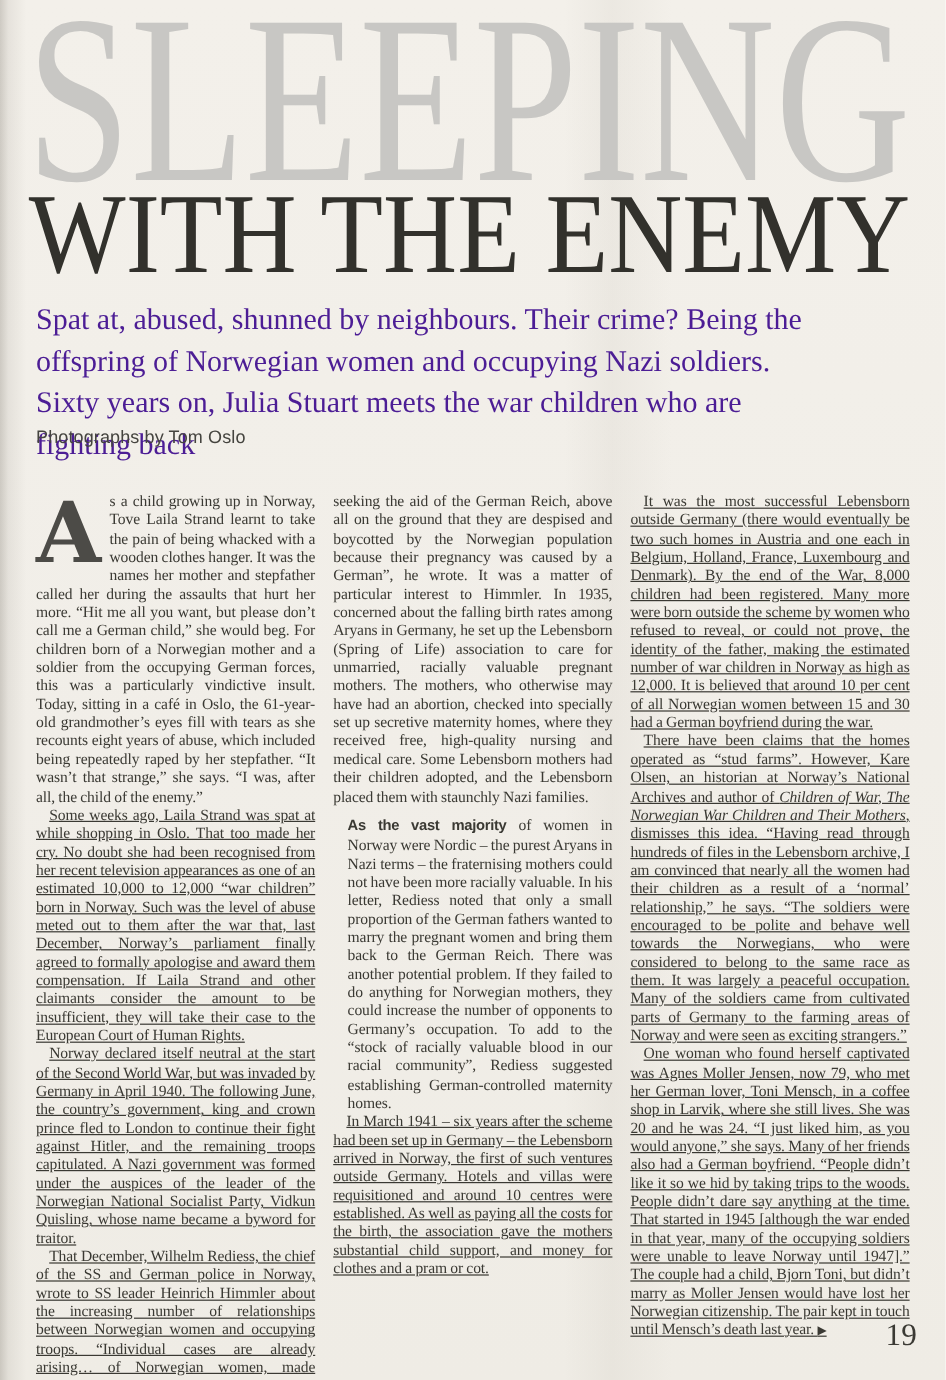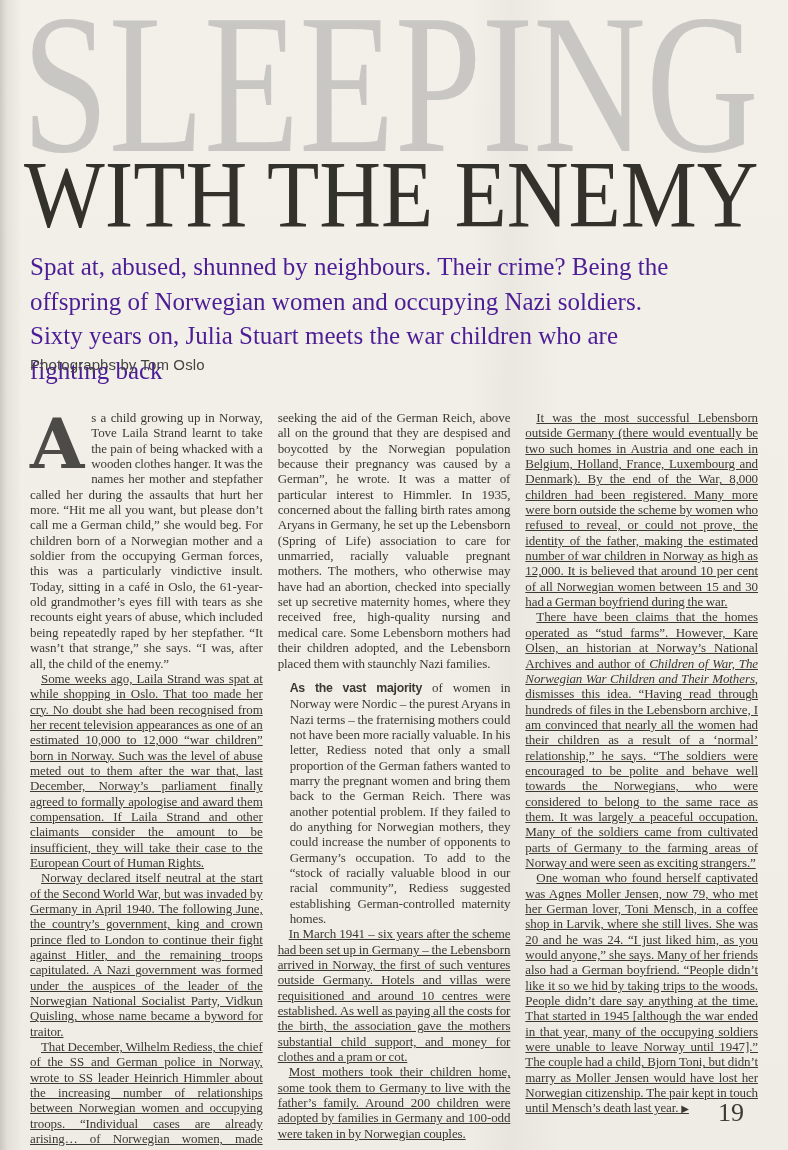--- a/index.html
+++ b/index.html
@@ -49,21 +49,21 @@
     color:#4c4b47;
   }
   .run-normal{}
   .run-italic{font-style:italic;}
   .run-bold-lead{
     font-family:"Liberation Sans",sans-serif;font-weight:bold;
     font-size:12.3px;letter-spacing:-.25px;
   }
   .run-marker{font-size:10px;color:#3a3933;letter-spacing:0;}
   .pagenum{
-    position:absolute;top:1098px;right:44px;
+    position:absolute;top:1098px;right:24px;
     font-size:26px;color:#3b3a34;
   }
 </style>
 </head>
 <body>
 
 <div class="h1">SLEEPING</div>
 <div class="h2">WITH THE ENEMY</div>
 
 <div class="standfirst">Spat at, abused, shunned by neighbours. Their crime? Being the offspring of Norwegian women and occupying Nazi soldiers. Sixty years on, Julia Stuart meets the war children who are fighting back</div>
@@ -74,21 +74,20 @@
     <div class="col">
       <p class=""><span class="dropcap">A</span><span class="run-normal">s a child growing up in Norway, Tove Laila Strand learnt to take the pain of being whacked with a wooden clothes hanger. It was the names her mother and stepfather called her during the assaults that hurt her more. “Hit me all you want, but please don’t call me a German child,” she would beg. For children born of a Norwegian mother and a soldier from the occupying German forces, this was a particularly vindictive insult. Today, sitting in a café in Oslo, the 61-year-old grandmother’s eyes fill with tears as she recounts eight years of abuse, which included being repeatedly raped by her stepfather. “It wasn’t that strange,” she says. “I was, after all, the child of the enemy.”</span></p>
       <p class="indent"><span class="run-normal">Some weeks ago, Laila Strand was spat at while shopping in Oslo. That too made her cry. No doubt she had been recognised from her recent television appearances as one of an estimated 10,000 to 12,000 “war children” born in Norway. Such was the level of abuse meted out to them after the war that, last December, Norway’s parliament finally agreed to formally apologise and award them compensation. If Laila Strand and other claimants consider the amount to be insufficient, they will take their case to the European Court of Human Rights.</span></p>
       <p class="indent"><span class="run-normal">Norway declared itself neutral at the start of the Second World War, but was invaded by Germany in April 1940. The following June, the country’s government, king and crown prince fled to London to continue their fight against Hitler, and the remaining troops capitulated. A Nazi government was formed under the auspices of the leader of the Norwegian National Socialist Party, Vidkun Quisling, whose name became a byword for traitor.</span></p>
       <p class="indent"><span class="run-normal">That December, Wilhelm Rediess, the chief of the SS and German police in Norway, wrote to SS leader Heinrich Himmler about the increasing number of relationships between Norwegian women and occupying troops. “Individual cases are already arising… of Norwegian women, made pregnant by Germans,</span></p>
     </div>
     <div class="col">
       <p class=""><span class="run-normal">seeking the aid of the German Reich, above all on the ground that they are despised and boycotted by the Norwegian population because their pregnancy was caused by a German”, he wrote. It was a matter of particular interest to Himmler. In 1935, concerned about the falling birth rates among Aryans in Germany, he set up the Lebensborn (Spring of Life) association to care for unmarried, racially valuable pregnant mothers. The mothers, who otherwise may have had an abortion, checked into specially set up secretive maternity homes, where they received free, high-quality nursing and medical care. Some Lebensborn mothers had their children adopted, and the Lebensborn placed them with staunchly Nazi families.</span></p>
       <p class=" gap"><span class="run-bold-lead">As the vast majority</span><span class="run-normal"> of women in Norway were Nordic – the purest Aryans in Nazi terms – the fraternising mothers could not have been more racially valuable. In his letter, Rediess noted that only a small proportion of the German fathers wanted to marry the pregnant women and bring them back to the German Reich. There was another potential problem. If they failed to do anything for Norwegian mothers, they could increase the number of opponents to Germany’s occupation. To add to the “stock of racially valuable blood in our racial community”, Rediess suggested establishing German-controlled maternity homes.</span></p>
       <p class="indent"><span class="run-normal">In March 1941 – six years after the scheme had been set up in Germany – the Lebensborn arrived in Norway, the first of such ventures outside Germany. Hotels and villas were requisitioned and around 10 centres were established. As well as paying all the costs for the birth, the association gave the mothers substantial child support, and money for clothes and a pram or cot.</span></p>
-      <p class="indent"><span class="run-normal">Most mothers took their children home, some took them to Germany to live with the father’s family. Around 200 children were adopted by families in Germany and 100-odd were taken in by Norwegian couples.</span></p>
     </div>
     <div class="col">
       <p class="indent"><span class="run-normal">It was the most successful Lebensborn outside Germany (there would eventually be two such homes in Austria and one each in Belgium, Holland, France, Luxembourg and Denmark). By the end of the War, 8,000 children had been registered. Many more were born outside the scheme by women who refused to reveal, or could not prove, the identity of the father, making the estimated number of war children in Norway as high as 12,000. It is believed that around 10 per cent of all Norwegian women between 15 and 30 had a German boyfriend during the war.</span></p>
       <p class="indent"><span class="run-normal">There have been claims that the homes operated as “stud farms”. However, Kare Olsen, an historian at Norway’s National Archives and author of </span><span class="run-italic">Children of War, The Norwegian War Children and Their Mothers</span><span class="run-normal">, dismisses this idea. “Having read through hundreds of files in the Lebensborn archive, I am convinced that nearly all the women had their children as a result of a ‘normal’ relationship,” he says. “The soldiers were encouraged to be polite and behave well towards the Norwegians, who were considered to belong to the same race as them. It was largely a peaceful occupation. Many of the soldiers came from cultivated parts of Germany to the farming areas of Norway and were seen as exciting strangers.”</span></p>
       <p class="indent"><span class="run-normal">One woman who found herself captivated was Agnes Moller Jensen, now 79, who met her German lover, Toni Mensch, in a coffee shop in Larvik, where she still lives. She was 20 and he was 24. “I just liked him, as you would anyone,” she says. Many of her friends also had a German boyfriend. “People didn’t like it so we hid by taking trips to the woods. People didn’t dare say anything at the time. That started in 1945 [although the war ended in that year, many of the occupying soldiers were unable to leave Norway until 1947].” The couple had a child, Bjorn Toni, but didn’t marry as Moller Jensen would have lost her Norwegian citizenship. The pair kept in touch until Mensch’s death last year. </span><span class="run-marker">▶</span></p>
     </div>
   </div>
 
 <div class="pagenum">19</div>
 

